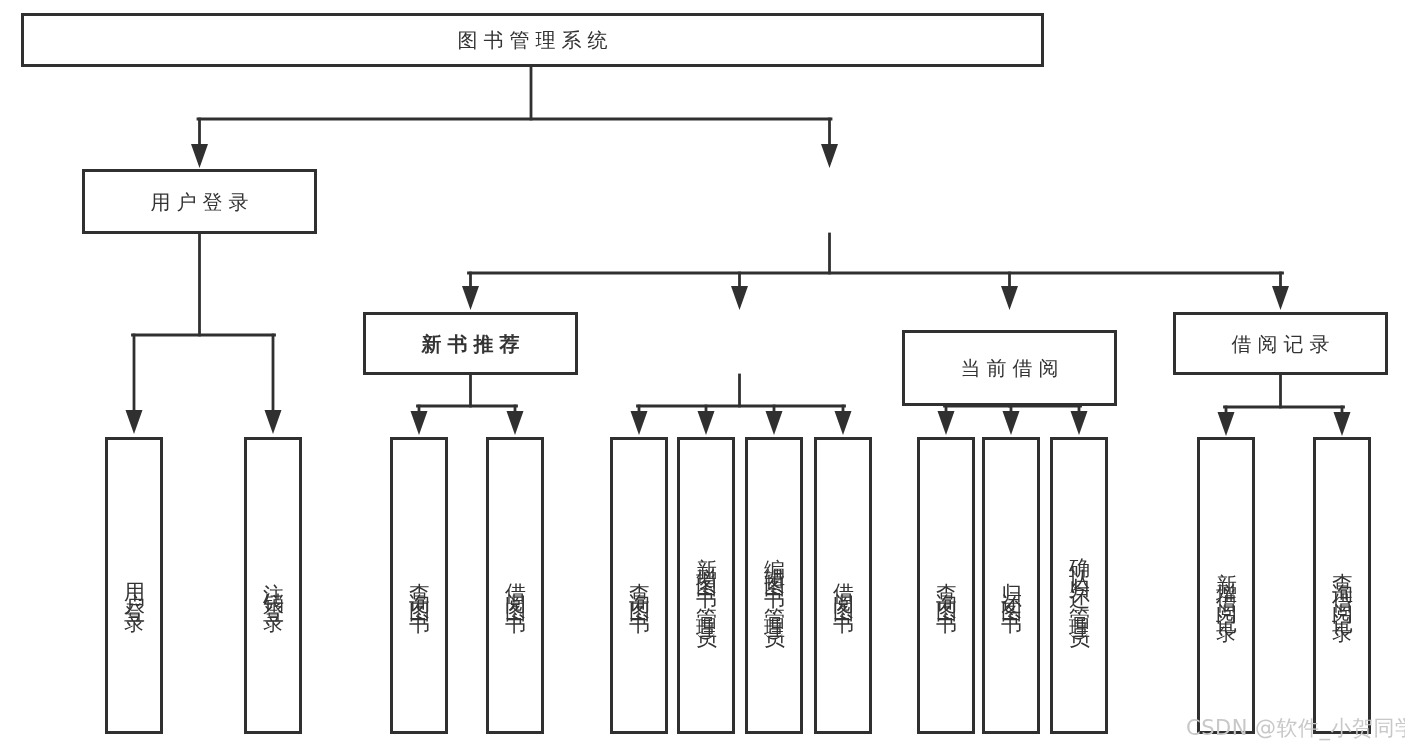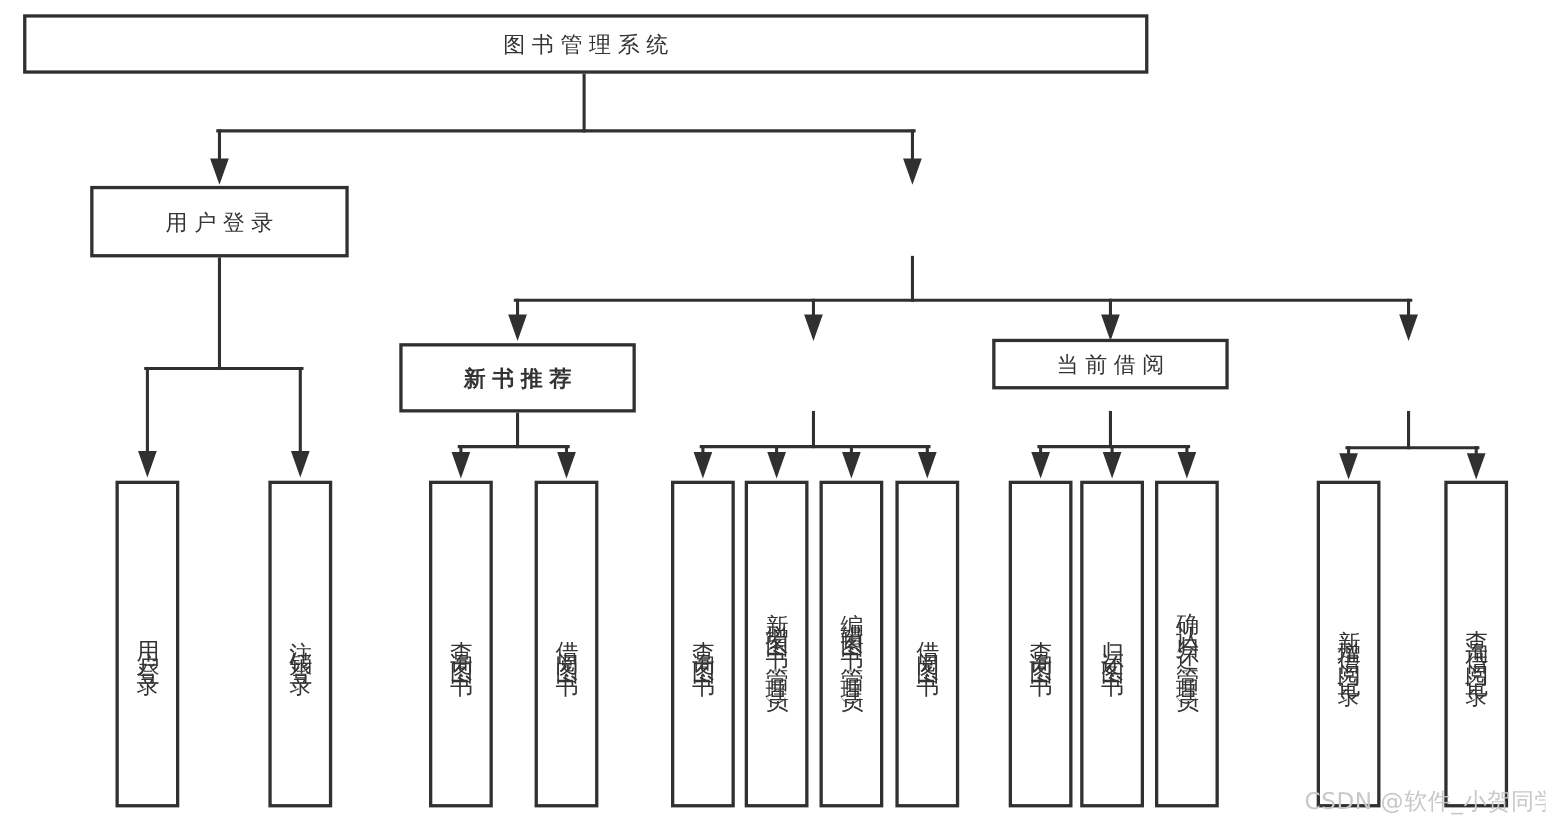--- a/index.html
+++ b/index.html
@@ -64,21 +64,21 @@
     color: var(--watermark);
     white-space: nowrap;
     z-index: 3;
   }
   
   #n-root   { left: 21px;   top: 13px;  width: 1023px; height: 54px; }
   #n-ulogin { left: 82px;   top: 169px; width: 235px;  height: 65px; }
   #n-bmgmt  { left: 712px;  top: 169px; width: 235px;  height: 65px; }
   #n-rec    { left: 363px;  top: 312px; width: 215px;  height: 63px; font-weight: bold; }
   #n-bor    { left: 632px;  top: 312px; width: 215px;  height: 63px; }
-  #n-cur    { left: 902px;  top: 308px; width: 215px;  height: 46px; }
+  #n-cur    { left: 902px;  top: 330px; width: 215px;  height: 76px; }
   #n-hist   { left: 1173px; top: 312px; width: 215px;  height: 63px; }
   .leaf { top: 437px; width: 58px; height: 297px; }
   #l-login   { left: 105px; }
   #l-logout  { left: 244px; }
   #l-rec-q   { left: 390px; }
   #l-rec-b   { left: 486px; }
   #l-bor-q   { left: 610px; }
   #l-bor-a   { left: 677px; }
   #l-bor-e   { left: 745px; }
   #l-bor-b   { left: 814px; }
@@ -168,20 +168,21 @@
       <polygon points="1333.5,412 1350.5,412 1342,436"></polygon>
     </g>
   </svg>
 
   <div class="box h" id="n-root">图书管理系统</div>
 
   <div class="box h" id="n-ulogin">用户登录</div>
 
   <div class="box h" id="n-rec">新书推荐</div>
   <div class="box h" id="n-cur">当前借阅</div>
+  <div class="box h" id="n-hist">借阅记录</div>
 
   <div class="box v leaf" id="l-login">用户登录</div>
   <div class="box v leaf" id="l-logout">注销登录</div>
 
   <div class="box v leaf" id="l-rec-q">查询图书</div>
   <div class="box v leaf" id="l-rec-b">借阅图书</div>
 
   <div class="box v leaf" id="l-bor-q">查询图书</div>
   <div class="box v leaf" id="l-bor-a">新增图书（管理员）</div>
   <div class="box v leaf" id="l-bor-e">编辑图书（管理员）</div>

